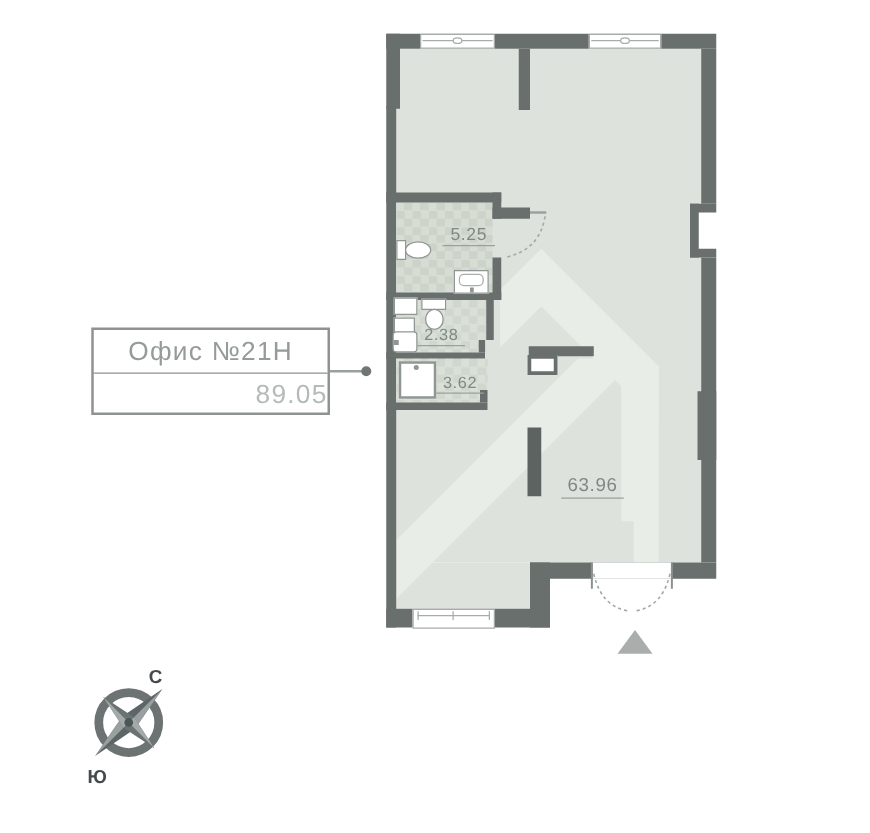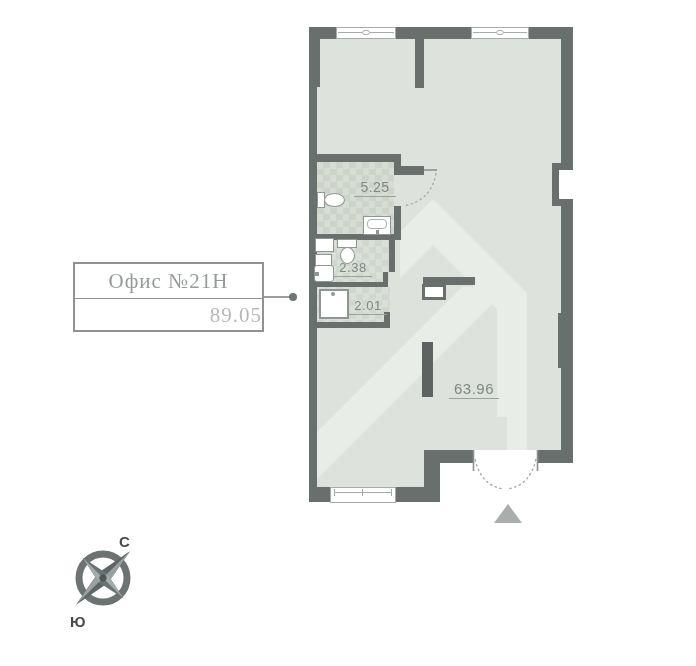--- a/index.html
+++ b/index.html
@@ -13,21 +13,21 @@
         background-size:13px 13px;}
   .tile.faint{background-color:#dae0d8;
         background-image:conic-gradient(#d0d7ce 25%,transparent 0 50%,#d0d7ce 0 75%,transparent 0);}
   .fixture{position:absolute;background:#ffffff;border:1px solid #8f9693;box-sizing:border-box;}
   .area-label{position:absolute;color:#7f8885;text-align:center;
       border-bottom:1px solid #9aa29e;padding-bottom:1px;letter-spacing:0.5px;}
   .whitebox{position:absolute;background:#ffffff;}
   .winline{position:absolute;background:#a6aca9;}
   .window{position:absolute;background:#ffffff;border:1px solid #a6aca9;box-sizing:border-box;}
   .label-box{position:absolute;left:73px;top:262px;width:191px;height:70px;background:#ffffff;
-      border:2px solid #8e9391;box-sizing:border-box;font-family:Liberation Serif, serif;}
+      border:2px solid #8e9391;box-sizing:border-box;}
   .label-box .row1{height:34px;line-height:35px;text-align:center;font-size:21px;color:#959b98;
       border-bottom:1.5px solid #8e9391;letter-spacing:1px;}
   .label-box .row2{height:32px;line-height:33px;text-align:right;font-size:21px;color:#b5bab7;letter-spacing:1px;}
   .leader{position:absolute;left:264px;top:296px;width:26px;height:2px;background:#9aa09d;}
   .compass-letter{position:absolute;font-size:15px;font-weight:bold;color:#454b4d;}
   svg{position:absolute;left:0;top:0;}
 </style>
 </head>
 <body>
 
@@ -115,21 +115,21 @@
      <div style="position:absolute;left:10px;top:1px;width:4px;height:4px;border-radius:50%;background:#8f9693;"></div>
   </div>
 
   <div class="wall" style="left:423px;top:277px;width:52px;height:8px;"></div>
   <div class="fixture" style="left:422px;top:284px;width:24px;height:16px;border:3px solid #696f6d;"></div>
 
   <div class="wall" style="left:422px;top:342px;width:11px;height:55px;background:#5c6361;"></div>
 
   <div class="area-label" style="left:354px;top:179px;width:42px;font-size:14px;">5.25</div>
   <div class="area-label" style="left:334px;top:260px;width:38px;font-size:13px;">2.38</div>
-  <div class="area-label" style="left:349px;top:298px;width:38px;font-size:13px;">2.01</div>
+  <div class="area-label" style="left:349px;top:298px;width:38px;font-size:13px;">3.62</div>
   <div class="area-label" style="left:449px;top:380px;width:50px;font-size:15px;">63.96</div>
 
   <div class="label-box">
     <div class="row1">Офис №21Н</div>
     <div class="row2">89.05</div>
   </div>
   <div class="leader"></div>
 
   <svg width="696" height="666">
 

